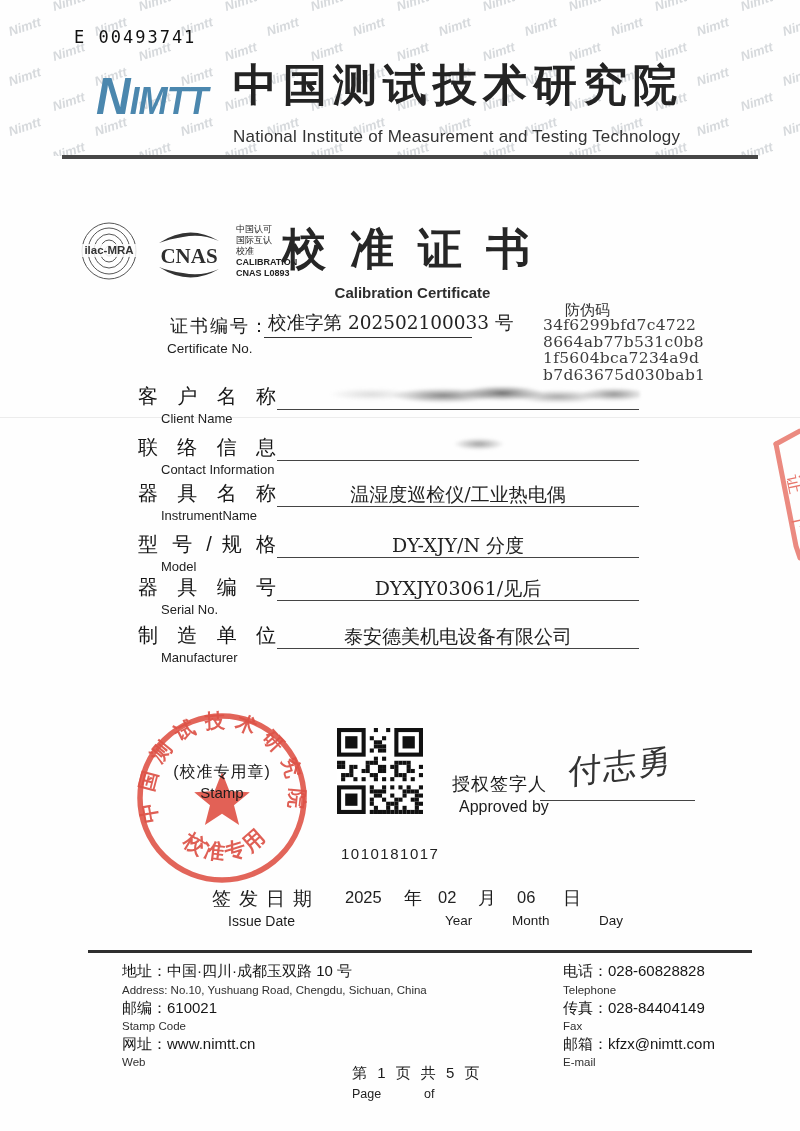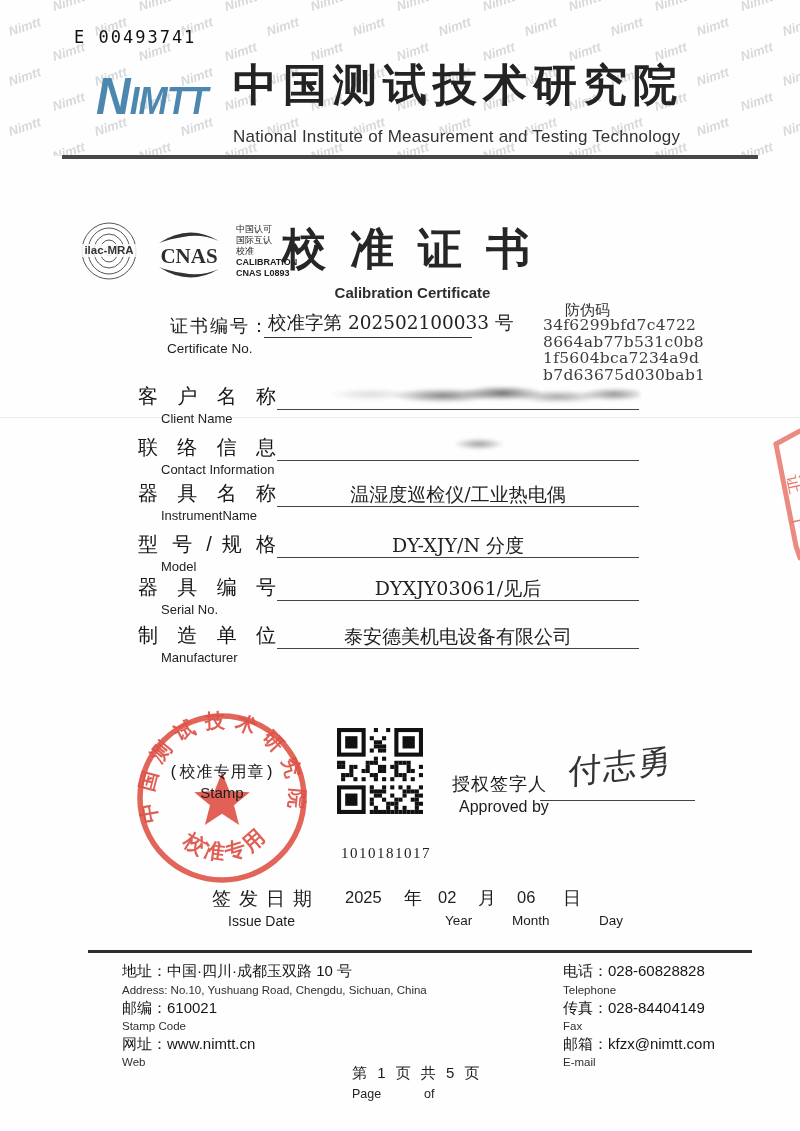--- a/index.html
+++ b/index.html
@@ -58,24 +58,24 @@
       radial-gradient(ellipse 60px 9px at 18% 45%, rgba(120,120,120,.25), transparent 70%),
       radial-gradient(ellipse 70px 10px at 40% 50%, rgba(90,90,90,.75), transparent 75%),
       radial-gradient(ellipse 55px 10px at 58% 40%, rgba(70,70,70,.8), transparent 75%),
       radial-gradient(ellipse 60px 9px at 75% 55%, rgba(110,110,110,.6), transparent 75%),
       radial-gradient(ellipse 45px 9px at 92% 45%, rgba(100,100,100,.7), transparent 75%);}
   .redact.small{left:438px;top:434px;width:82px;height:20px;
      background:radial-gradient(ellipse 34px 8px at 50% 50%, rgba(110,110,110,.65), transparent 75%);}
 
   
   .stamp-wrap{left:134px;top:710px;width:176px;height:176px;}
-  .stamp-overlay-cn{left:0;top:52px;width:176px;text-align:center;font-size:16px;color:#1b1b1b;letter-spacing:1px;font-family:Liberation Mono, monospace;}
+  .stamp-overlay-cn{left:0;top:52px;width:176px;text-align:center;font-size:16px;color:#1b1b1b;letter-spacing:1px;}
   .stamp-overlay-en{left:0;top:74px;width:176px;text-align:center;font-size:15px;color:#1b1b1b;}
   .qr-wrap{left:337px;top:728px;width:86px;height:86px;}
-  .qr-num{left:341px;top:845px;font-family:Liberation Serif, serif;
+  .qr-num{left:341px;top:845px;font-family:Liberation Sans, sans-serif;
         font-size:15px;letter-spacing:1.5px;color:#222;}
   .sig-label-cn{left:452px;top:772px;font-size:18px;letter-spacing:1px;}
   .sig-label-en{left:459px;top:798px;font-size:16px;}
   .sig-line{left:540px;top:800px;width:155px;border-bottom:1.2px solid #444;}
   .sig-name{left:568px;top:744px;font-family:"DejaVu Serif","Liberation Serif",serif;
         font-size:33px;color:#333;transform:rotate(-7deg) skewX(-8deg);letter-spacing:2px;}
 
   
   .issue-cn{left:212px;top:886px;font-size:19px;letter-spacing:8px;}
   .issue-en{left:228px;top:913px;font-size:14px;}

